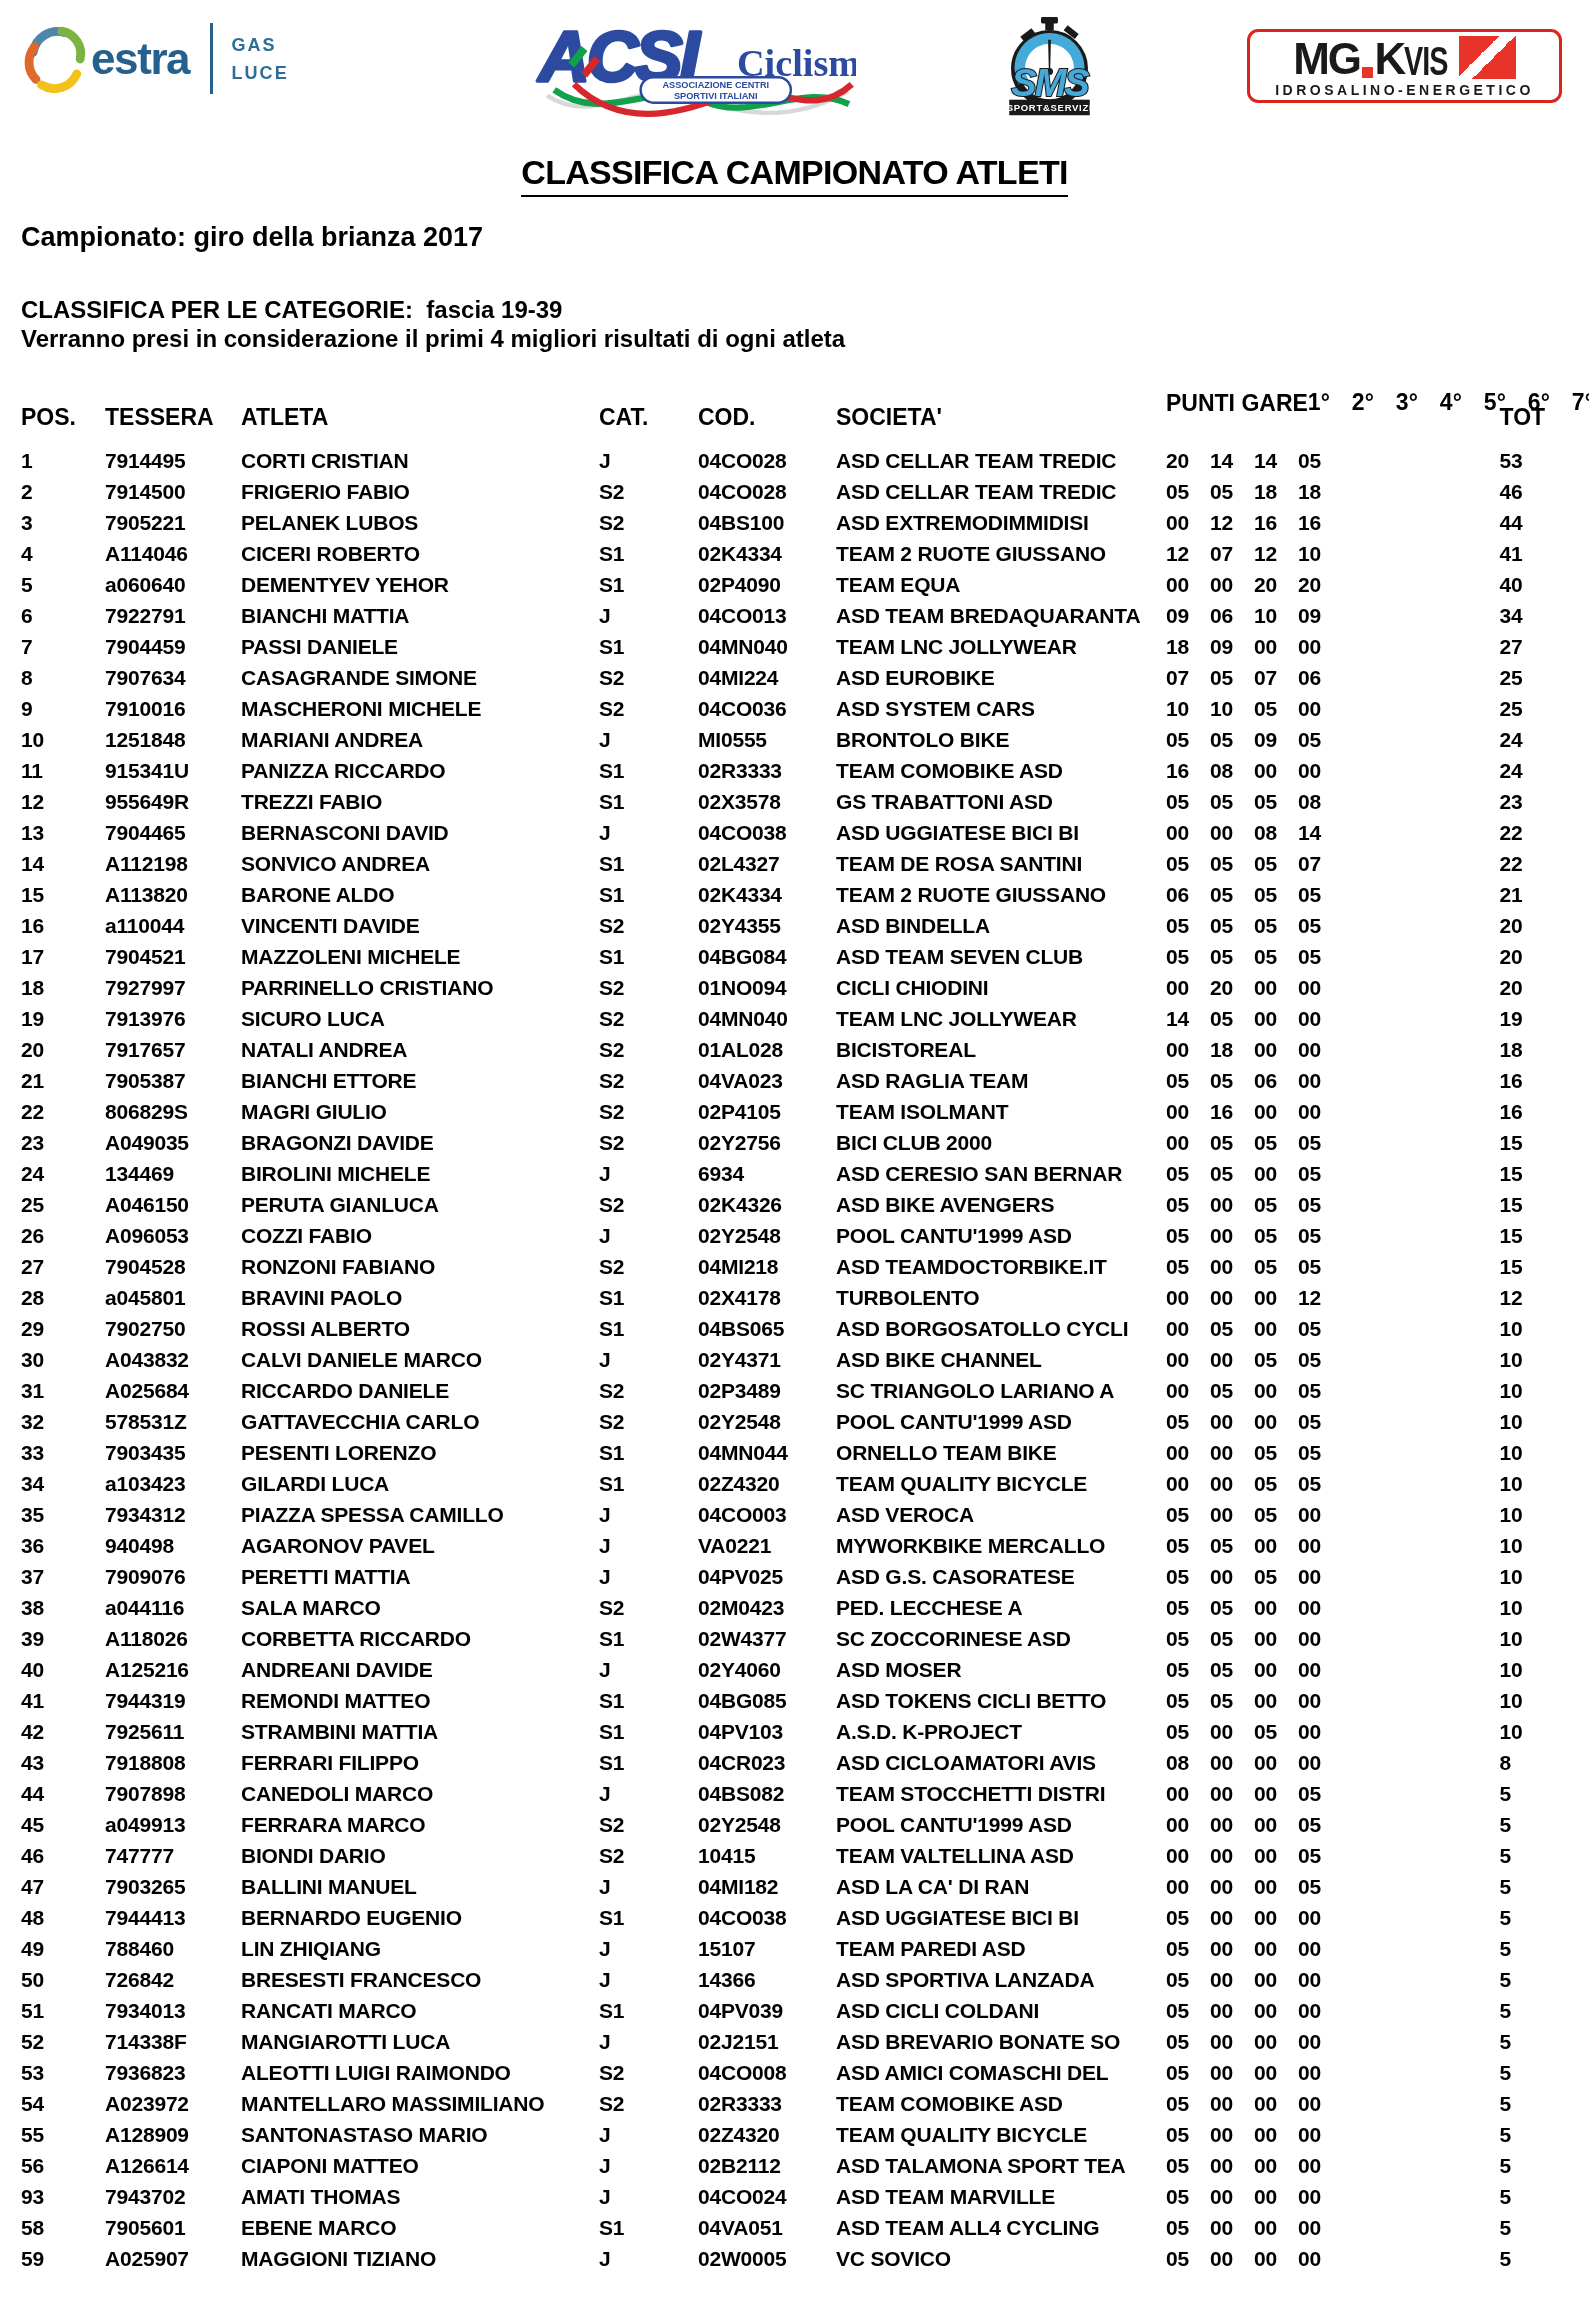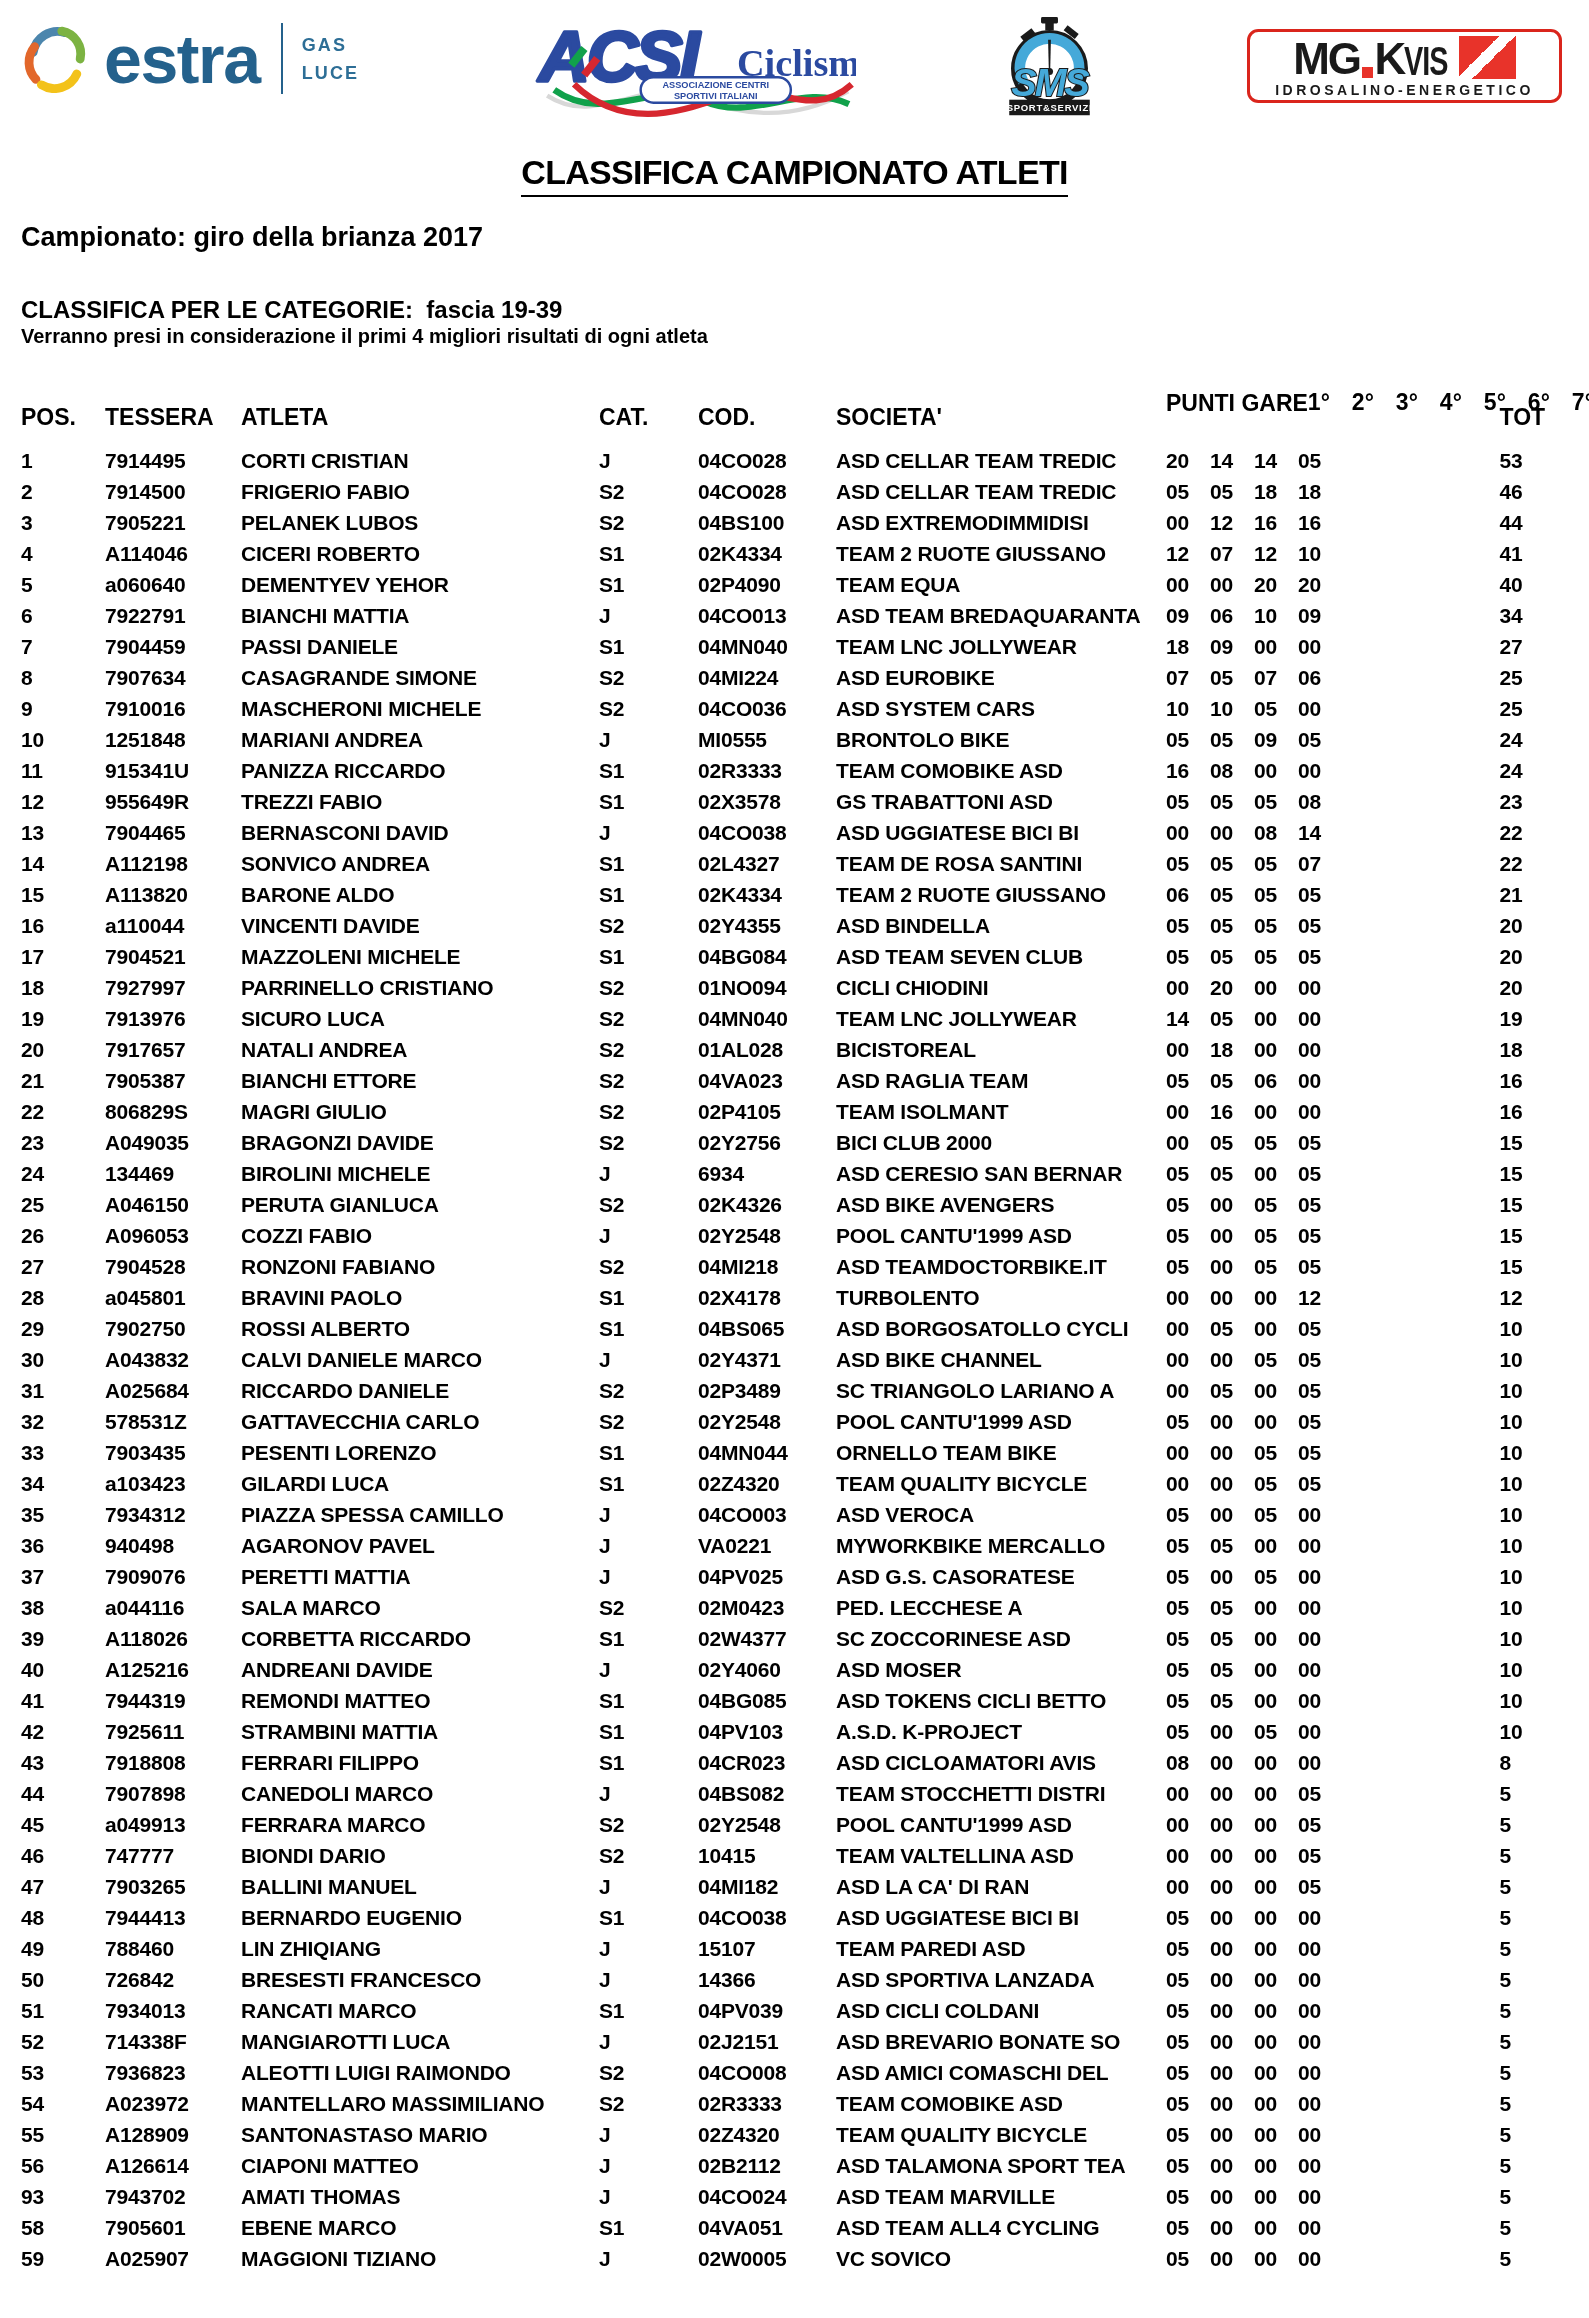--- a/index.html
+++ b/index.html
@@ -3,21 +3,21 @@
 <meta charset="utf-8">
 <style>
   html,body{margin:0;padding:0;background:#ffffff;}
   .page{
     position:relative;width:1589px;height:2319px;background:#ffffff;
     font-family:"Liberation Sans",sans-serif;font-weight:bold;color:#000;
     overflow:hidden;
   }
   
   .estra{position:absolute;left:21px;top:23px;display:flex;align-items:center;}
-  .estra-word{font-size:68px;color:#24618c;letter-spacing:-1.4px;line-height:68px;margin-left:15px;}
+  .estra-word{font-size:44px;color:#24618c;letter-spacing:-1.4px;line-height:68px;margin-left:2px;}
   .estra-div{width:2.8px;height:71px;background:#24618c;margin:0 18.4px 0 21px;}
   .estra-sub{color:#2d6e96;font-size:18px;line-height:28px;letter-spacing:2.1px;font-weight:bold;}
   .acsi{position:absolute;left:533px;top:15.6px;}
   .sms{position:absolute;left:1005px;top:15.6px;}
   .mgk{
     position:absolute;left:1247px;top:29px;width:309px;height:68px;
     border:3.5px solid #da251c;border-radius:11.3px;background:#fff;
     display:flex;flex-direction:column;align-items:center;justify-content:center;
   }
   .mgk-top{display:flex;align-items:flex-end;line-height:1;margin-top:1.4px;}
@@ -25,21 +25,21 @@
   .mgk-dot{width:10.6px;height:10.6px;background:#e8332a;margin:0 2.1px 2.8px 2.1px;}
   .mgk-vis{font-size:40px;font-weight:bold;color:#1a1a1a;transform:scaleX(0.72);transform-origin:left bottom;letter-spacing:-1.4px;}
   .mgk-flag{width:57px;height:43px;margin-left:-5.7px;margin-bottom:1.4px;
     background:linear-gradient(135deg,#e8332a 40%,#ffffff 40%,#ffffff 56%,#e8332a 56%);}
   .mgk-sub{font-size:14px;color:#1a1a1a;letter-spacing:3.5px;margin-top:2.1px;line-height:1;}
   
   .title-wrap{position:absolute;left:0;top:153px;width:100%;text-align:center;}
   .title{display:inline-block;font-size:34px;letter-spacing:-0.7px;border-bottom:2.8px solid #000;padding-bottom:3px;text-align:center;}
   .line-campionato{position:absolute;left:21px;top:222px;font-size:27px;}
   .line-categorie{position:absolute;left:21px;top:296px;font-size:24px;white-space:pre;}
-  .line-note{position:absolute;left:21px;top:325px;font-size:20px;}
+  .line-note{position:absolute;left:21px;top:325px;font-size:24px;}
   
   .tgrid{display:grid;grid-template-columns:84px 136px 358px 99px 138px 330px repeat(7,44px) 72px;}
   .thead{position:absolute;left:21px;top:389px;width:1525px;height:57px;font-size:23px;}
   .thead .hcell{display:flex;align-items:center;}
   .punti-head{grid-column:7 / span 7;display:flex;justify-content:flex-start;}
   .punti-title{line-height:28px;white-space:nowrap;}
   .punti-sub{display:flex;line-height:27px;}
   .punti-sub span{width:44px;display:inline-block;}
   .tot-head{grid-column:14;padding-left:25.5px;}
   .tbody{position:absolute;left:21px;top:445px;width:1525px;font-size:21px;letter-spacing:-0.2px;}

